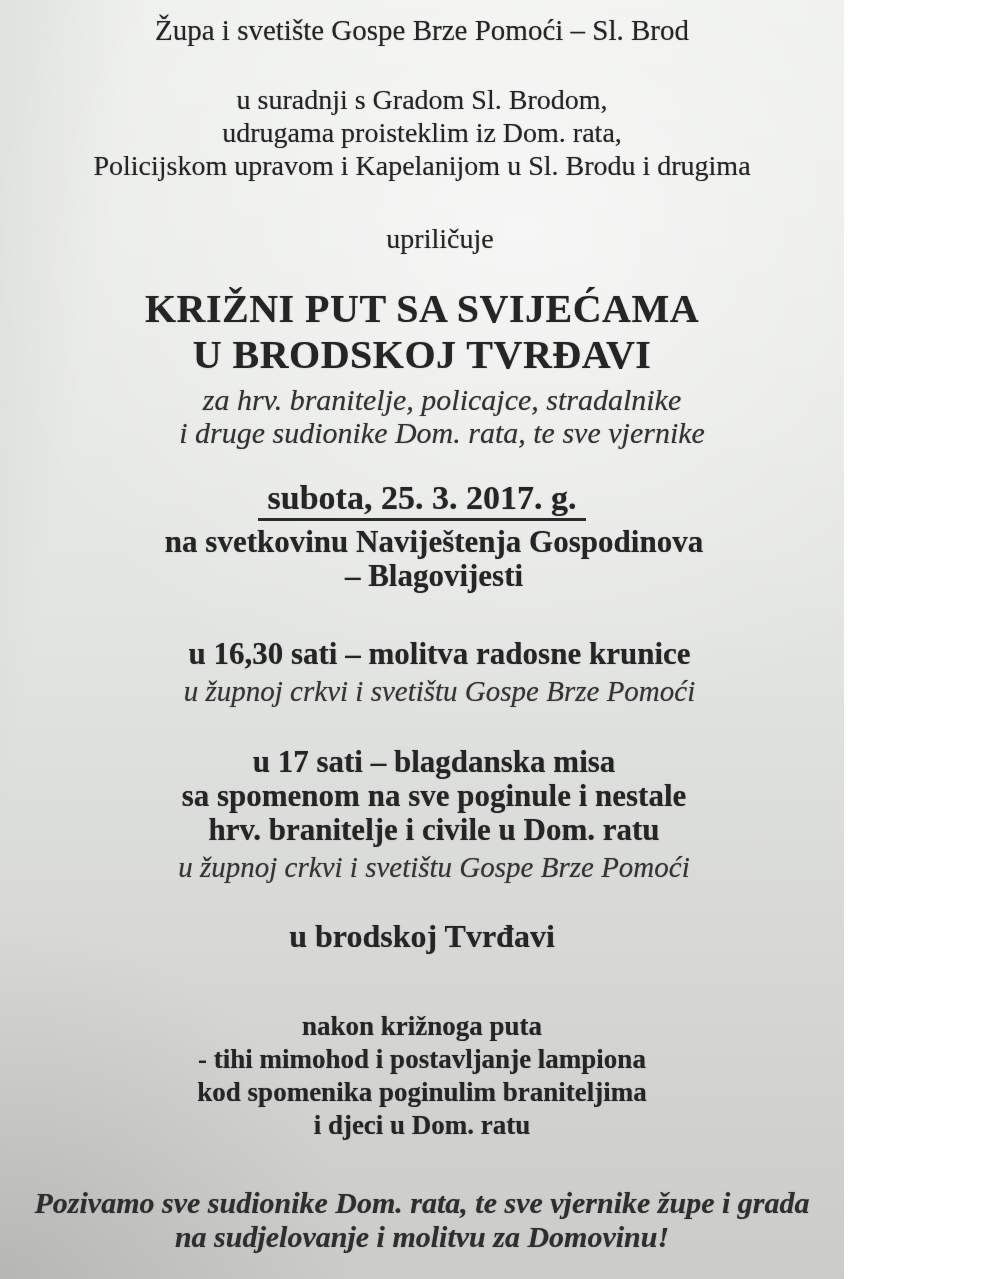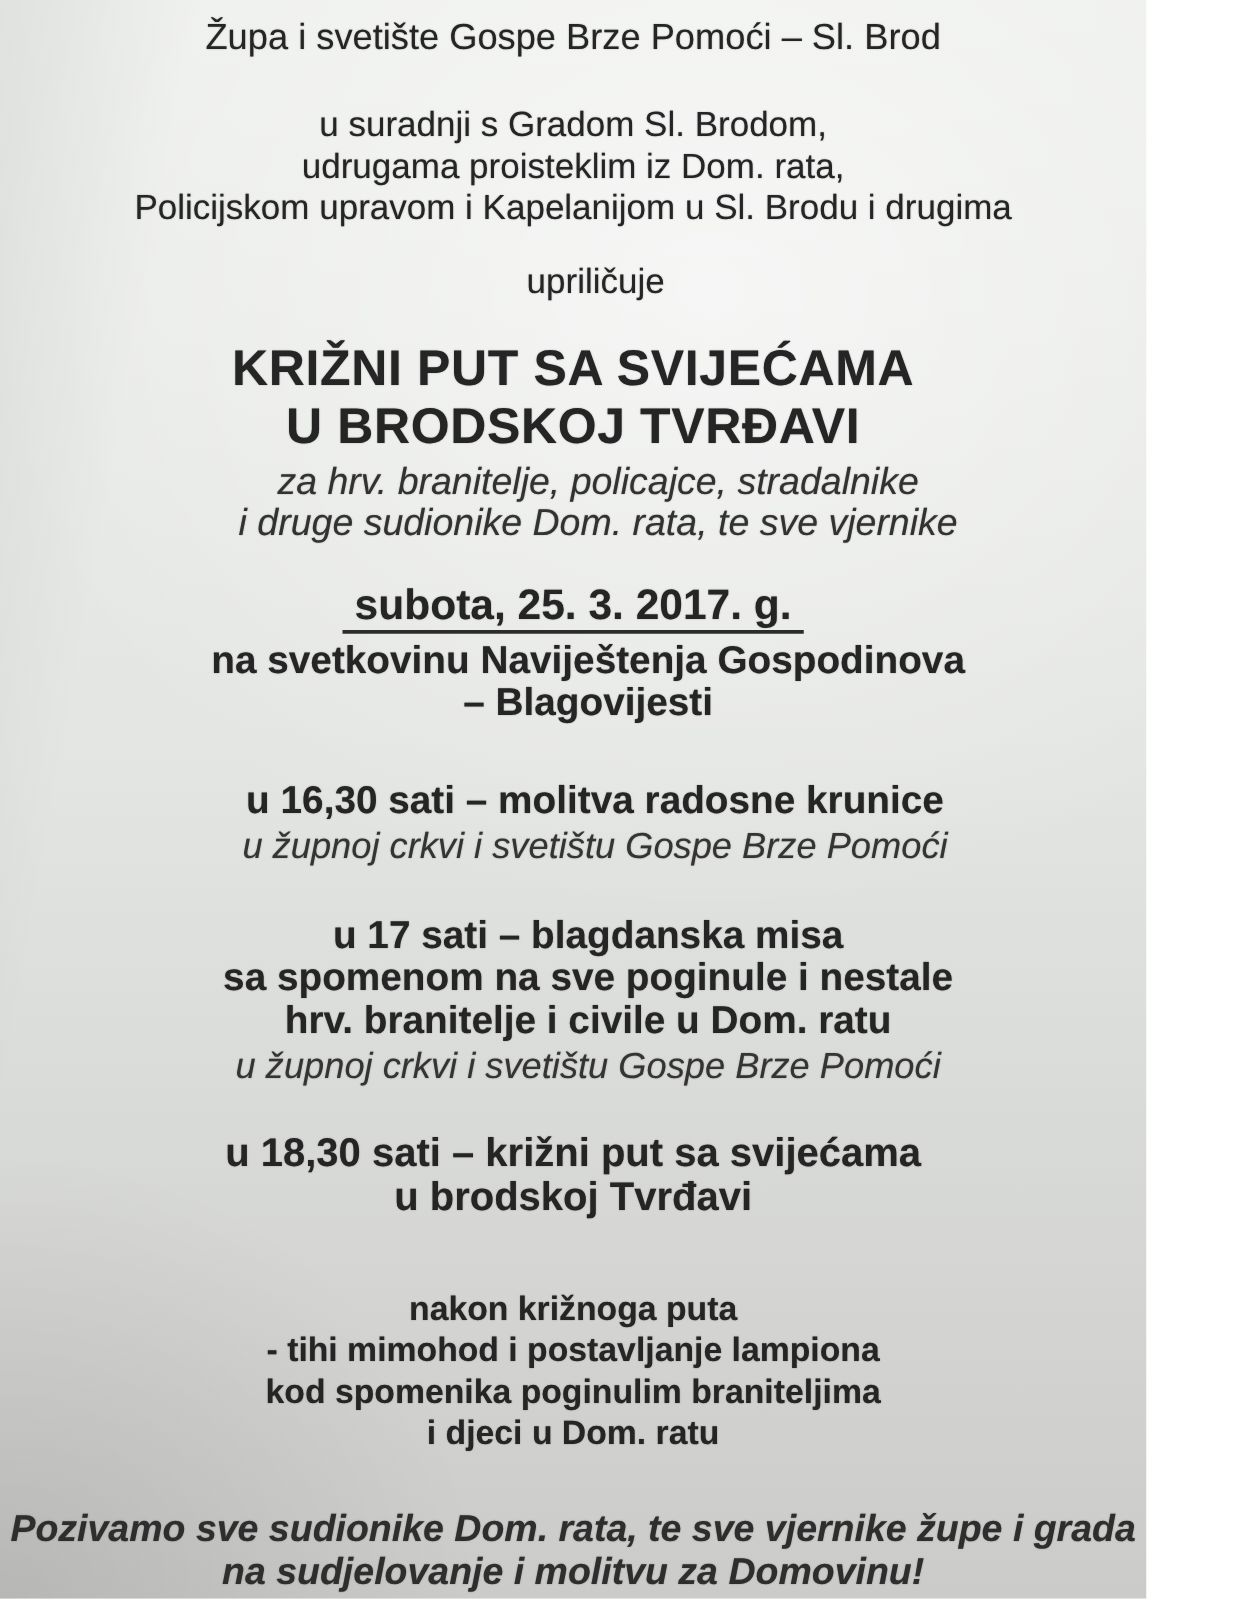--- a/index.html
+++ b/index.html
@@ -6,46 +6,46 @@
     margin: 0;
     padding: 0;
   }
   body {
     width: 1000px;
     height: 1279px;
     overflow: hidden;
   }
   .scan-page {
     position: relative;
-    width: 917px;
+    width: 844px;
     height: 1279px;
     box-sizing: border-box;
     background:
       radial-gradient(60% 40% at 0% 100%, rgba(0,0,0,0.10), rgba(0,0,0,0) 70%),
       linear-gradient(100deg, rgba(0,0,0,0.06), rgba(0,0,0,0) 14%),
       radial-gradient(90% 55% at 62% 18%, rgba(255,255,255,0.55), rgba(255,255,255,0) 72%),
       linear-gradient(to bottom, #eef0ed 0%, #e3e5e2 48%, #cbccc9 100%);
-    font-family: Liberation Sans, sans-serif;
+    font-family: Liberation Serif, serif;
     color: #252525;
     text-align: center;
   }
   .line { text-shadow: 0 0 1.2px rgba(35,35,35,0.45); }
 
   .org-line {
     padding-top: 13px;
     font-size: 29px;
     line-height: 34px;
   }
   .coop-block {
     margin-top: 36px;
     font-size: 28px;
     line-height: 33px;
   }
   .organizes-line {
-    margin-top: 26px;
+    margin-top: 40px;
     font-size: 28px;
     line-height: 33px;
     padding-left: 36px;
   }
   .main-title {
     margin-top: 31px;
     font-size: 40px;
     line-height: 46px;
     font-weight: bold;
     letter-spacing: 0.5px;
@@ -147,21 +147,20 @@
   </div>
 
   <div class="schedule-block schedule-2">
     <div class="line">u 17 sati – blagdanska misa</div>
     <div class="line">sa spomenom na sve poginule i nestale</div>
     <div class="line">hrv. branitelje i civile u Dom. ratu</div>
     <div class="location-line line">u župnoj crkvi i svetištu Gospe Brze Pomoći</div>
   </div>
 
   <div class="schedule-block schedule-3">
-    <div class="line">u 18,30 sati – križni put sa svijećama</div>
     <div class="line">u brodskoj Tvrđavi</div>
   </div>
 
   <div class="after-block">
     <div class="line">nakon križnoga puta</div>
     <div class="line">- tihi mimohod i postavljanje lampiona</div>
     <div class="line">kod spomenika poginulim braniteljima</div>
     <div class="line">i djeci u Dom. ratu</div>
   </div>
 

